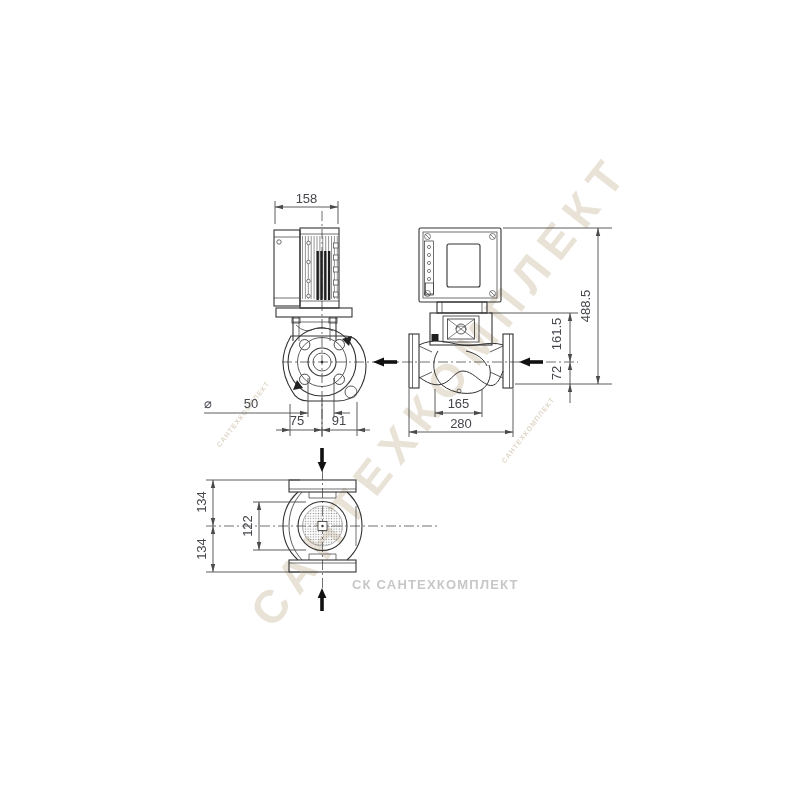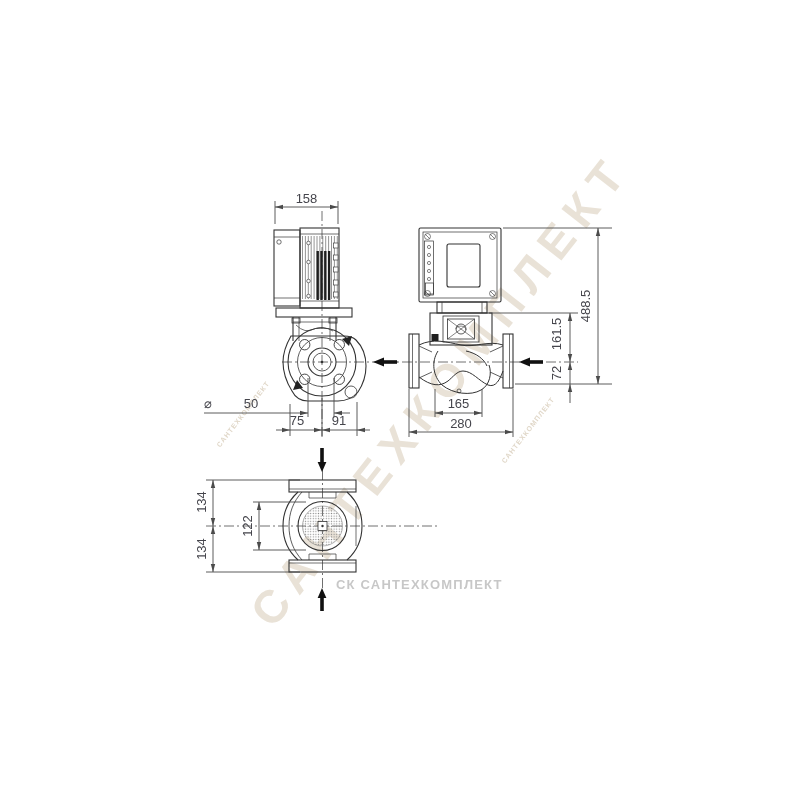--- a/index.html
+++ b/index.html
@@ -15,21 +15,21 @@
   .wm-footer{font-size:13px;letter-spacing:1.2px;color:rgba(185,185,185,0.8);}
 </style>
 </head>
 <body>
 
 <div id="canvas">
 
   <div class="wm wm-big" style="left:440px;top:390px;">САНТЕХКОМПЛЕКТ</div>
   <div class="wm wm-small" style="left:243px;top:414px;">САНТЕХКОМПЛЕКТ</div>
   <div class="wm wm-small" style="left:528px;top:430px;">САНТЕХКОМПЛЕКТ</div>
-  <div class="wm wm-footer" style="left:336px;top:577px;">СК САНТЕХКОМПЛЕКТ</div>
+  <div class="wm wm-footer" style="left:352px;top:577px;">СК САНТЕХКОМПЛЕКТ</div>
 
   <svg width="800" height="800" viewBox="0 0 800 800">
     <defs>
       <pattern id="dots" width="2.6" height="2.6" patternUnits="userSpaceOnUse">
         <circle cx="1.3" cy="1.3" r="0.65" fill="#8a8a8a"></circle>
       </pattern>
     </defs>
 
     <g stroke="#333" fill="none" stroke-width="1.1">
 

